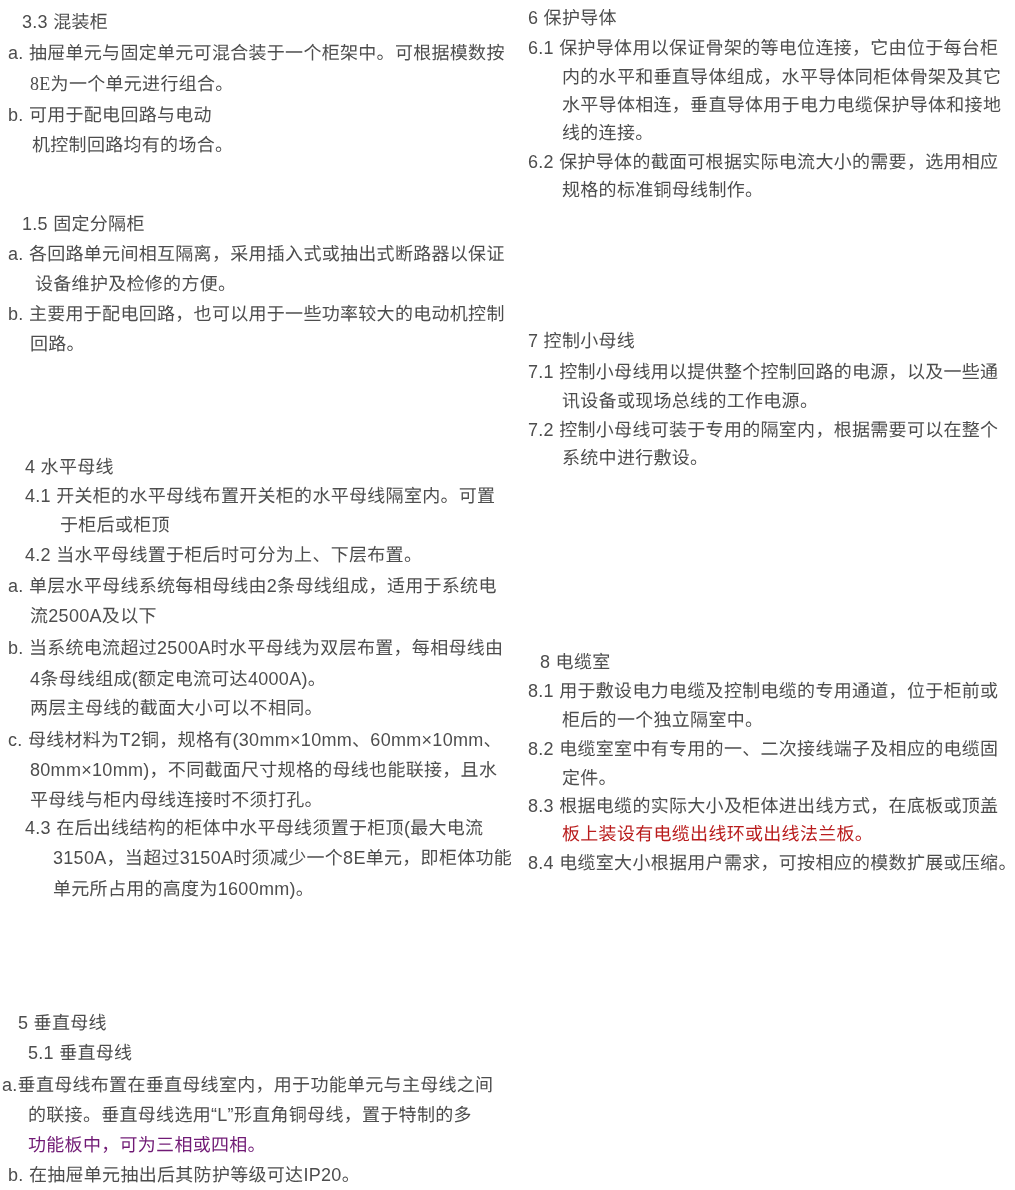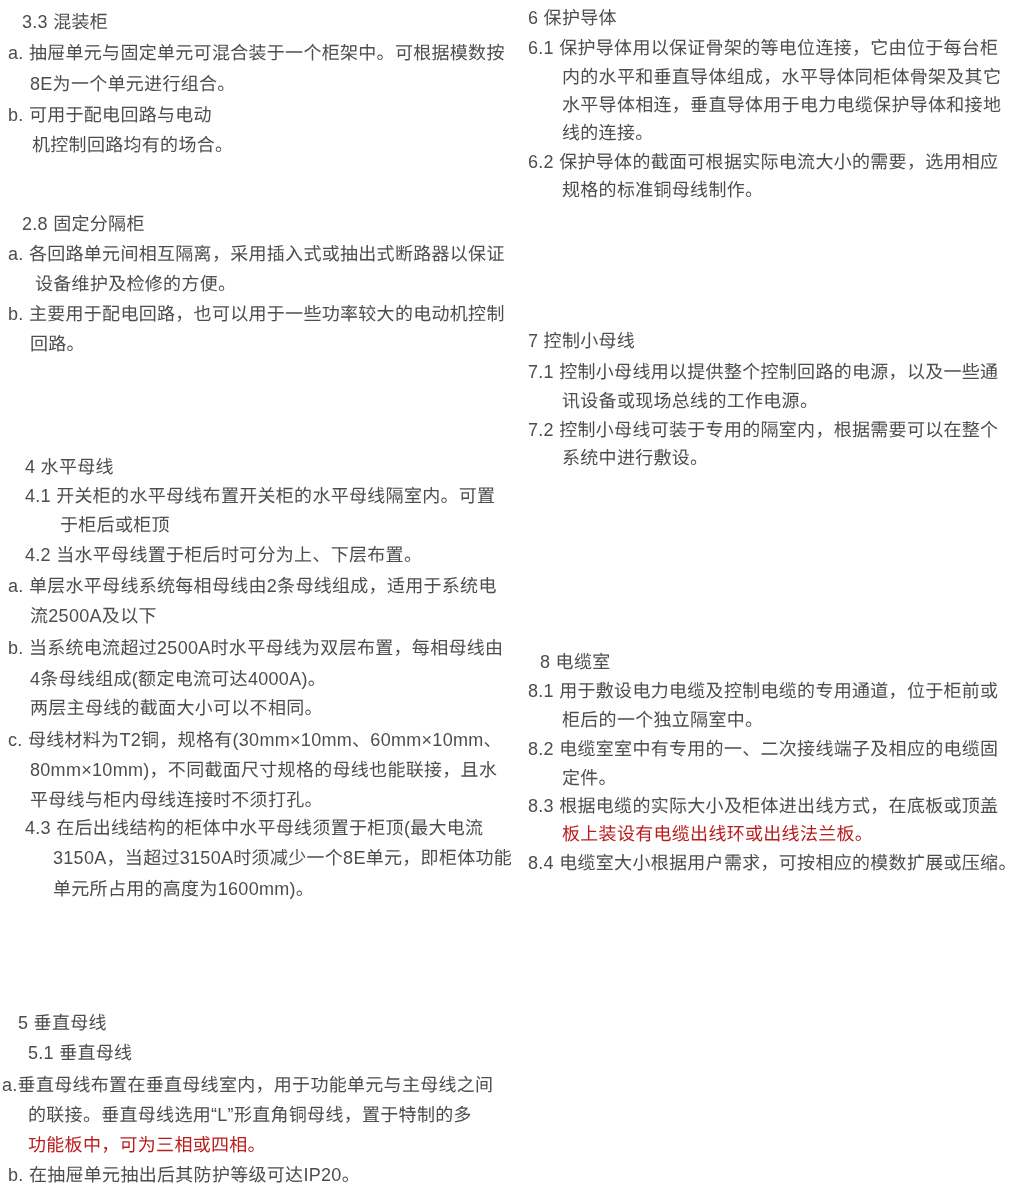--- a/index.html
+++ b/index.html
@@ -30,26 +30,26 @@
   }
 </style>
 </head>
 <body>
 
 <div id="document-page" style="background: rgb(255, 255, 255);">
     <div>
       <section>
         <div class="text-line section-heading" style="left: 22px; top: 10px; color: rgb(77, 77, 77);">3.3  混装柜</div>
         <div class="text-line" style="left: 8px; top: 41px; color: rgb(77, 77, 77);">a. 抽屉单元与固定单元可混合装于一个柜架中。可根据模数按</div>
-        <div class="text-line" style="left: 30px; top: 72px; color: rgb(77, 77, 77);">8E为一个单元进行组合。</div>
+        <div class="text-line" style="left: 30px; top: 72px; color: rgb(77, 77, 77); font-family: Liberation Serif, serif;">8E为一个单元进行组合。</div>
         <div class="text-line" style="left: 8px; top: 103px; color: rgb(77, 77, 77);">b. 可用于配电回路与电动</div>
         <div class="text-line" style="left: 32px; top: 133px; color: rgb(77, 77, 77);">机控制回路均有的场合。</div>
       </section>
       <section>
-        <div class="text-line section-heading" style="left: 22px; top: 212px; color: rgb(77, 77, 77);">2.8 固定分隔柜</div>
+        <div class="text-line section-heading" style="left: 22px; top: 212px; color: rgb(77, 77, 77);">1.5 固定分隔柜</div>
         <div class="text-line" style="left: 8px; top: 242px; color: rgb(77, 77, 77);">a. 各回路单元间相互隔离，采用插入式或抽出式断路器以保证</div>
         <div class="text-line" style="left: 35px; top: 272px; color: rgb(77, 77, 77);">设备维护及检修的方便。</div>
         <div class="text-line" style="left: 8px; top: 302px; color: rgb(77, 77, 77);">b. 主要用于配电回路，也可以用于一些功率较大的电动机控制</div>
         <div class="text-line" style="left: 30px; top: 332px; color: rgb(77, 77, 77);">回路。</div>
       </section>
       <section>
         <div class="text-line section-heading" style="left: 25px; top: 455px; color: rgb(77, 77, 77);">4  水平母线</div>
         <div class="text-line" style="left: 25px; top: 484px; color: rgb(77, 77, 77);">4.1  开关柜的水平母线布置开关柜的水平母线隔室内。可置</div>
         <div class="text-line" style="left: 60px; top: 513px; color: rgb(77, 77, 77);">于柜后或柜顶</div>
         <div class="text-line" style="left: 25px; top: 543px; color: rgb(77, 77, 77);">4.2  当水平母线置于柜后时可分为上、下层布置。</div>
@@ -63,21 +63,21 @@
         <div class="text-line" style="left: 30px; top: 788px; color: rgb(77, 77, 77);">平母线与柜内母线连接时不须打孔。</div>
         <div class="text-line" style="left: 25px; top: 816px; color: rgb(77, 77, 77);">4.3  在后出线结构的柜体中水平母线须置于柜顶(最大电流</div>
         <div class="text-line" style="left: 53px; top: 846px; color: rgb(77, 77, 77);">3150A，当超过3150A时须减少一个8E单元，即柜体功能</div>
         <div class="text-line" style="left: 53px; top: 877px; color: rgb(77, 77, 77);">单元所占用的高度为1600mm)。</div>
       </section>
       <section>
         <div class="text-line section-heading" style="left: 18px; top: 1011px; color: rgb(77, 77, 77);">5  垂直母线</div>
         <div class="text-line section-heading" style="left: 28px; top: 1041px; color: rgb(77, 77, 77);">5.1  垂直母线</div>
         <div class="text-line" style="left: 2px; top: 1073px; color: rgb(77, 77, 77);">a.垂直母线布置在垂直母线室内，用于功能单元与主母线之间</div>
         <div class="text-line" style="left: 28px; top: 1103px; color: rgb(77, 77, 77);">的联接。垂直母线选用“L”形直角铜母线，置于特制的多</div>
-        <div class="text-line" style="left: 28px; top: 1133px; color: #b91c1c;">功能板中，可为三相或四相。</div>
+        <div class="text-line" style="left: 28px; top: 1133px; color: #701a75;">功能板中，可为三相或四相。</div>
         <div class="text-line" style="left: 8px; top: 1163px; color: rgb(77, 77, 77);">b. 在抽屉单元抽出后其防护等级可达IP20。</div>
       </section>
     </div>
     <div>
       <section>
         <div class="text-line section-heading" style="left: 528px; top: 6px; color: rgb(77, 77, 77);">6  保护导体</div>
         <div class="text-line" style="left: 528px; top: 36px; color: rgb(77, 77, 77);">6.1  保护导体用以保证骨架的等电位连接，它由位于每台柜</div>
         <div class="text-line" style="left: 562px; top: 65px; color: rgb(77, 77, 77);">内的水平和垂直导体组成，水平导体同柜体骨架及其它</div>
         <div class="text-line" style="left: 562px; top: 93px; color: rgb(77, 77, 77); text-align: right;">水平导体相连，垂直导体用于电力电缆保护导体和接地</div>
         <div class="text-line" style="left: 562px; top: 121px; color: rgb(77, 77, 77);">线的连接。</div>

